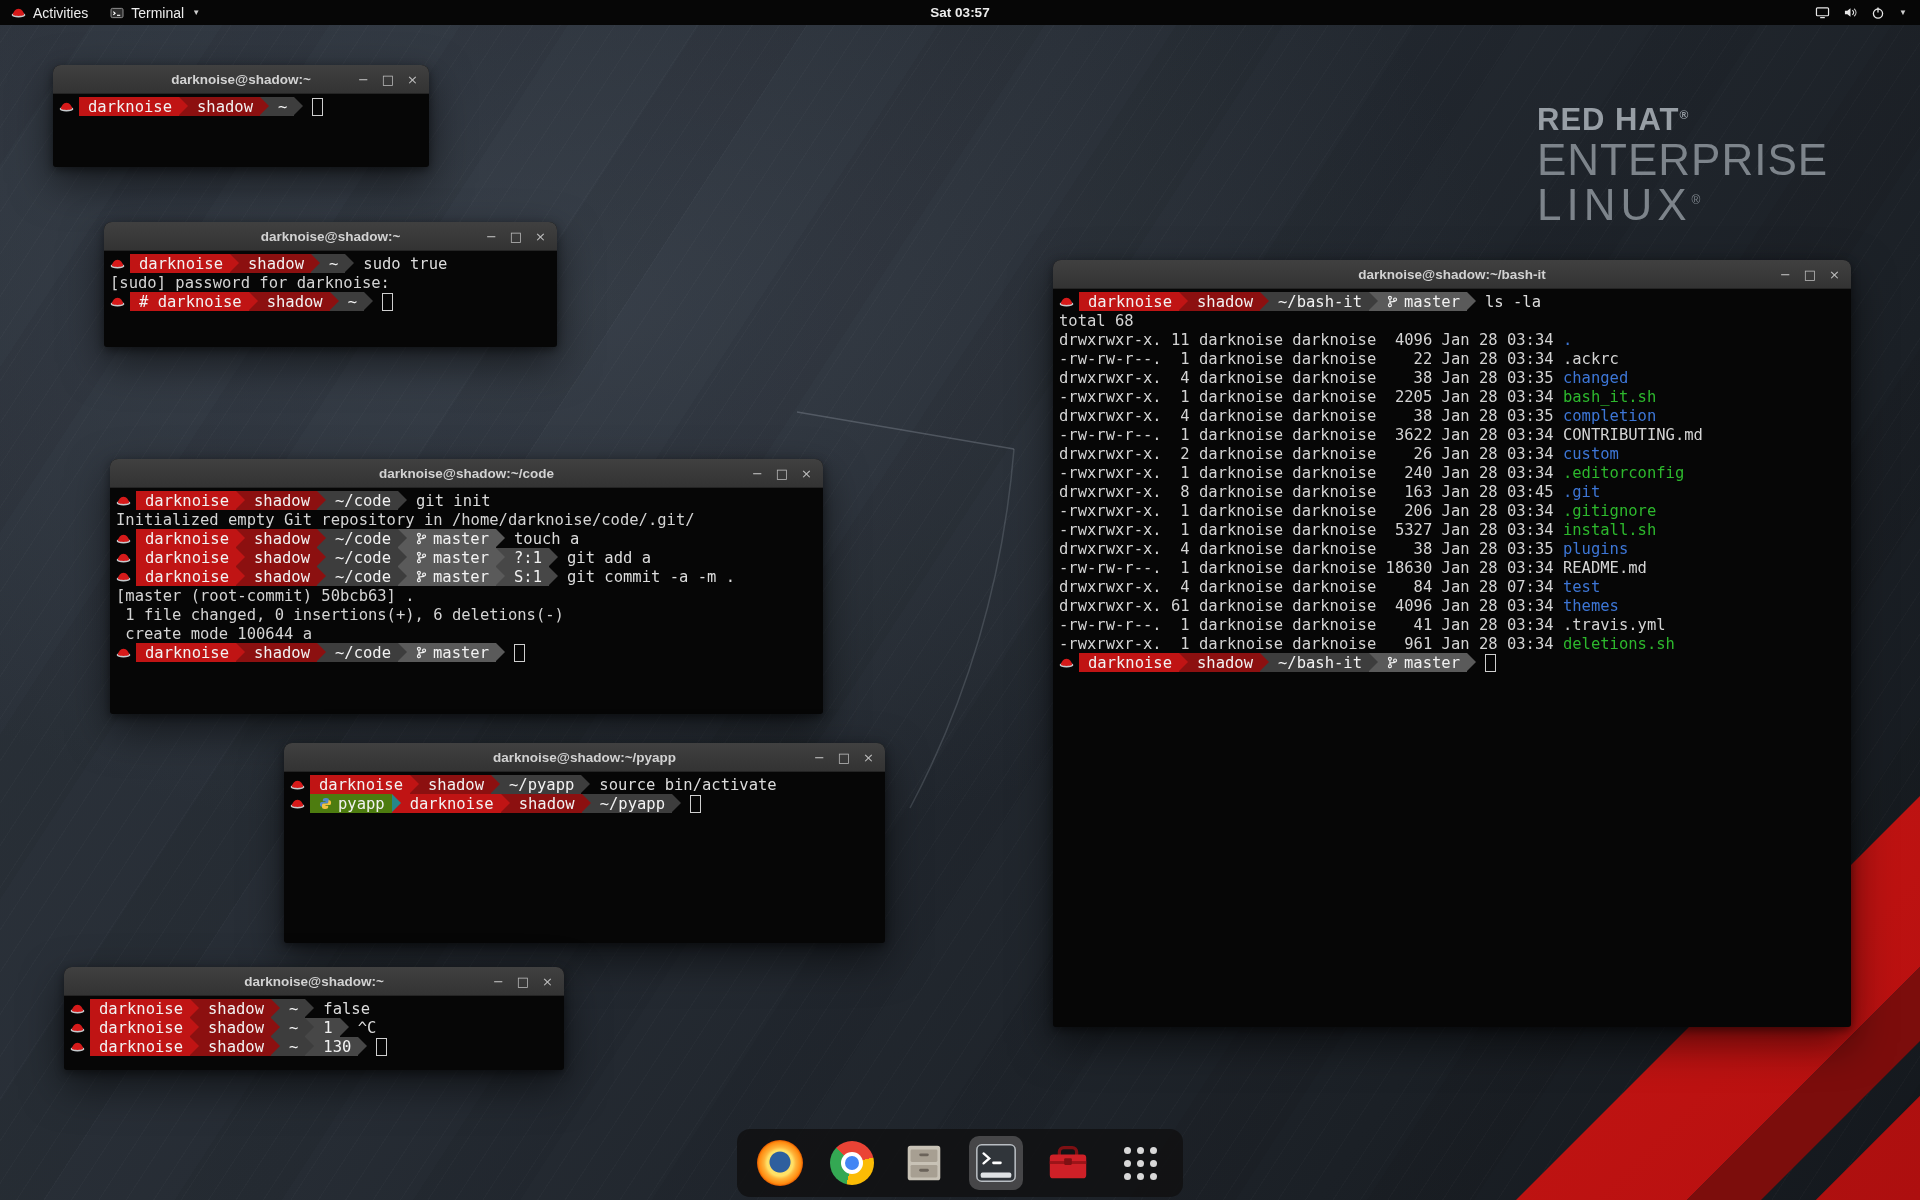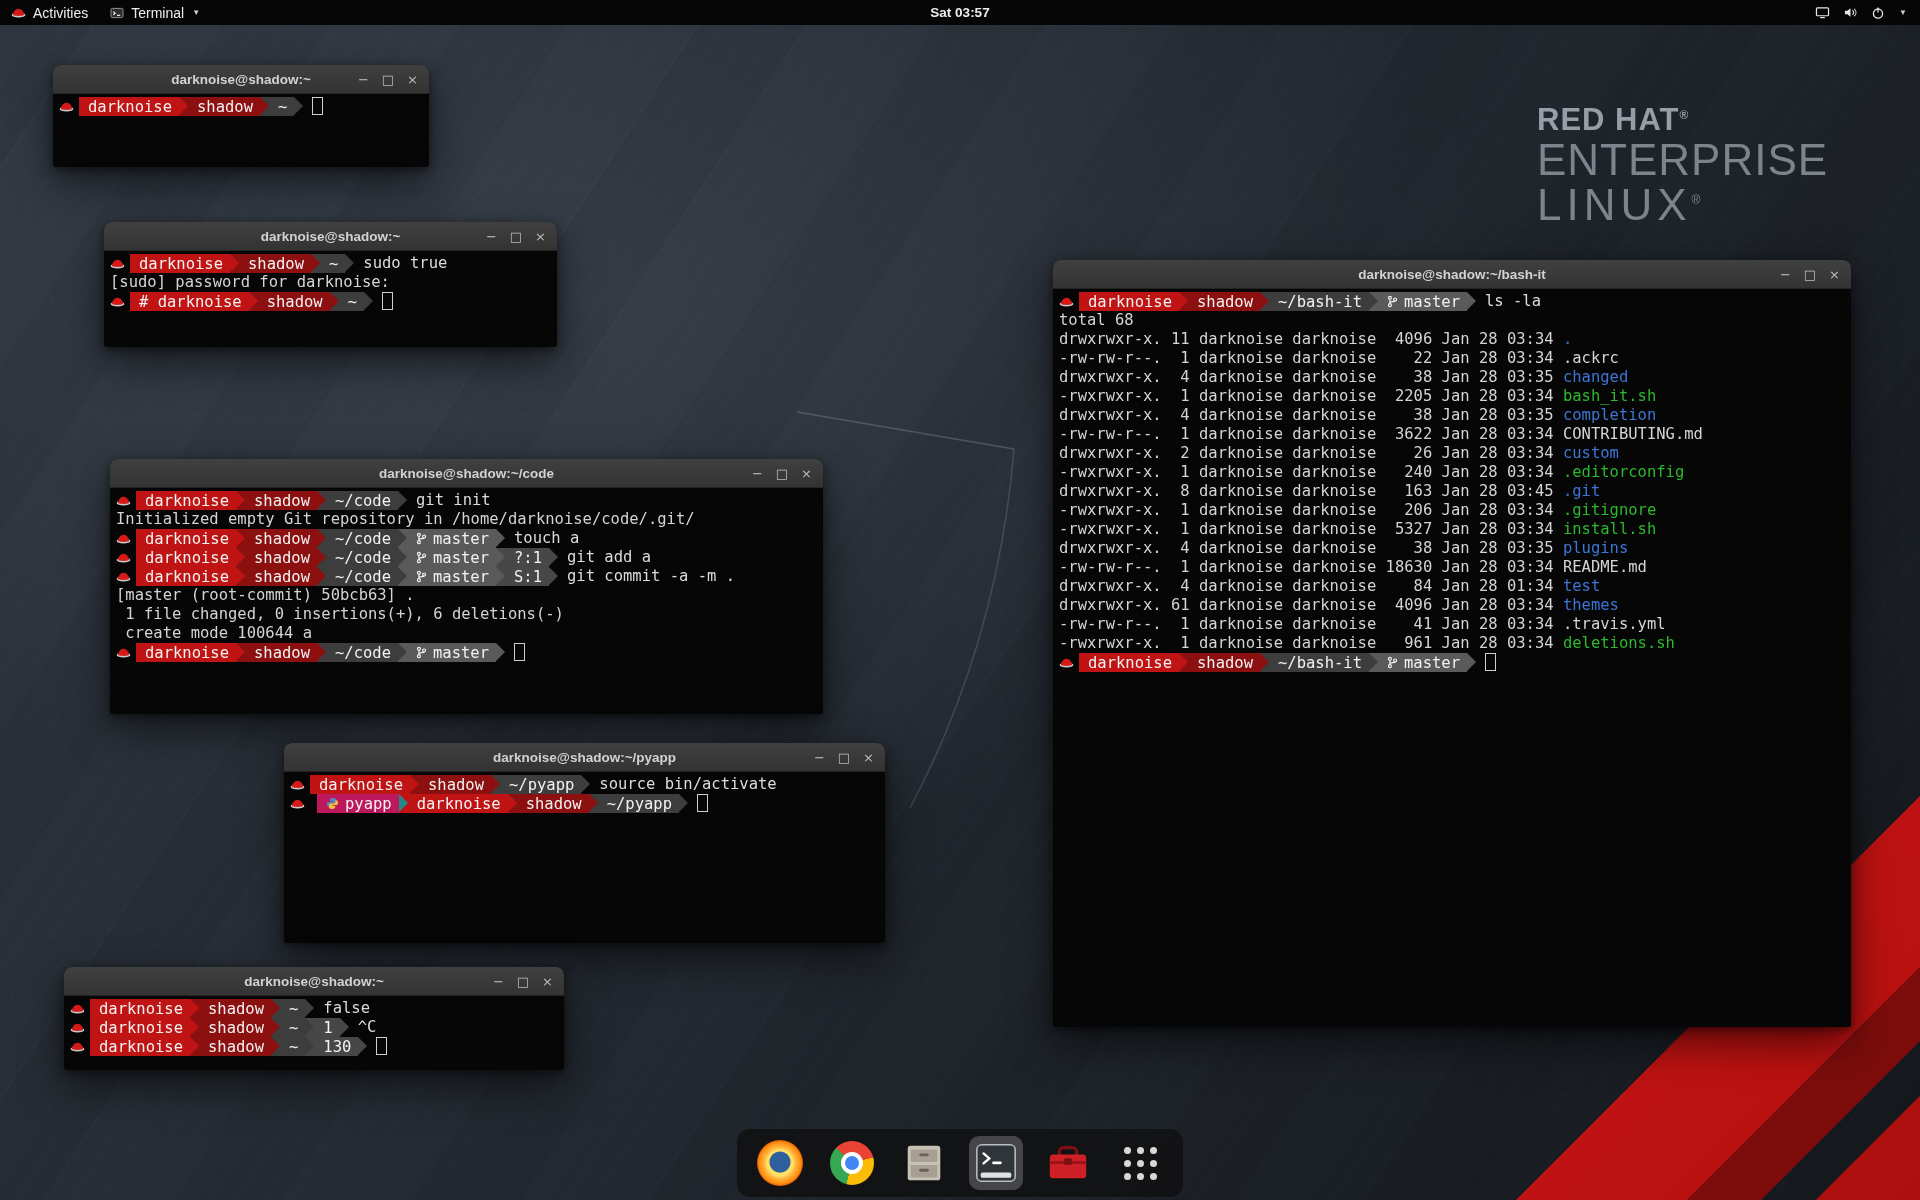--- a/index.html
+++ b/index.html
@@ -47,21 +47,21 @@
   .window{position:absolute;background:#060606;border-radius:8px 8px 3px 3px;
     box-shadow:0 16px 42px rgba(0,0,0,0.55),0 3px 10px rgba(0,0,0,0.45);}
   .titlebar{height:28px;background:linear-gradient(#404040,#333333);
     border-bottom:1px solid #242424;border-radius:8px 8px 0 0;
     display:flex;align-items:center;justify-content:center;position:relative;}
   .title{font-size:13.5px;font-weight:bold;color:#d2d2d2;}
   .winbtns{position:absolute;right:11px;top:0;bottom:0;display:flex;align-items:center;gap:13px;}
   .wbtn{color:#bdbdbd;font-size:13px;line-height:1;font-family:"DejaVu Sans",sans-serif;}
   .term{position:absolute;top:29px;left:0;right:0;bottom:0;padding:3px 6px;
     font-family:"DejaVu Sans Mono",monospace;font-size:15.5px;color:#d4d4d4;overflow:hidden;}
-  .line{display:flex;height:19px;white-space:pre;}
+  .line{display:flex;align-items:center;height:19px;white-space:pre;}
   .hat{display:flex;align-items:center;margin-right:5px;}
   .seg{display:flex;align-items:center;height:19px;padding:0 7px 0 9px;color:#f2f2f2;}
   .segicon{display:flex;align-items:center;margin-right:6px;}
   .sep{width:9px;height:19px;flex:0 0 9px;}
   .tri{display:block;width:0;height:0;border-top:9.5px solid transparent;
     border-bottom:9.5px solid transparent;border-left:9px solid #000;}
   .cmd{margin-left:9px;color:#dcdcdc;}
   .cursor{display:inline-block;width:9px;height:16px;border:1px solid #cfcfcf;margin-left:9px;}
   .t-fg{color:#d4d4d4;}
   .t-dir{color:#3d76d6;}
@@ -262,21 +262,21 @@
         </span>
       </div>
       <div class="term">
         <div class="line prompt"><span class="hat"><svg viewBox="0 0 16 11" width="15" height="11">
               <ellipse cx="8" cy="8.2" rx="7.3" ry="2.5" fill="#c6cacd"></ellipse>
               <path d="M2.1 8.2 C2.1 4.8 4.7 1.5 8 1.5 C11.3 1.5 13.9 4.8 13.9 8.2 C12 9.4 4 9.4 2.1 8.2 Z" fill="#d61a1a"></path>
             </svg></span><span class="seg" style="background: rgb(192, 20, 20);"><span>darknoise</span></span><span class="sep" style="background: rgb(140, 16, 16);"><span class="tri" style="border-left-color: rgb(192, 20, 20);"></span></span><span class="seg" style="background: rgb(140, 16, 16);"><span>shadow</span></span><span class="sep" style="background: rgb(61, 61, 61);"><span class="tri" style="border-left-color: rgb(140, 16, 16);"></span></span><span class="seg" style="background: rgb(61, 61, 61);"><span>~/pyapp</span></span><span class="sep" style="background: transparent;"><span class="tri" style="border-left-color: rgb(61, 61, 61);"></span></span><span class="cmd">source bin/activate</span></div>
         <div class="line prompt"><span class="hat"><svg viewBox="0 0 16 11" width="15" height="11">
               <ellipse cx="8" cy="8.2" rx="7.3" ry="2.5" fill="#c6cacd"></ellipse>
               <path d="M2.1 8.2 C2.1 4.8 4.7 1.5 8 1.5 C11.3 1.5 13.9 4.8 13.9 8.2 C12 9.4 4 9.4 2.1 8.2 Z" fill="#d61a1a"></path>
-            </svg></span><span class="seg" style="background: #be185d; margin-left: 7px;"><span class="segicon"><svg viewBox="0 0 14 14" width="13" height="13">
+            </svg></span><span class="seg" style="background: #4d7c0f;"><span class="segicon"><svg viewBox="0 0 14 14" width="13" height="13">
                 <path d="M7 1.1c-1.9 0-2.9.8-2.9 2.1v1.5h2.9v.6H2.8c-1.2 0-1.8 1-1.8 2.6 0 1.6.6 2.6 1.8 2.6h1.1V9c0-1.2 1-2.1 2.2-2.1h2.8c1 0 1.9-.9 1.9-2V3.2c0-1.3-1-2.1-2.8-2.1z" fill="#5389c5"></path>
                 <path d="M7 12.9c1.9 0 2.9-.8 2.9-2.1V9.3H7v-.6h4.2c1.2 0 1.8-1 1.8-2.6 0-1.6-.6-2.6-1.8-2.6h-1.1V5c0 1.2-1 2.1-2.2 2.1H5.1c-1 0-1.9.9-1.9 2v1.7c0 1.3 1 2.1 2.8 2.1z" fill="#f3c13f"></path>
               </svg></span><span>pyapp</span></span><span class="sep" style="background: rgb(192, 20, 20);"><span class="tri" style="border-left-color: rgb(37, 135, 139);"></span></span><span class="seg" style="background: rgb(192, 20, 20);"><span>darknoise</span></span><span class="sep" style="background: rgb(140, 16, 16);"><span class="tri" style="border-left-color: rgb(192, 20, 20);"></span></span><span class="seg" style="background: rgb(140, 16, 16);"><span>shadow</span></span><span class="sep" style="background: rgb(61, 61, 61);"><span class="tri" style="border-left-color: rgb(140, 16, 16);"></span></span><span class="seg" style="background: rgb(61, 61, 61);"><span>~/pyapp</span></span><span class="sep" style="background: transparent;"><span class="tri" style="border-left-color: rgb(61, 61, 61);"></span></span><span class="cursor"></span></div>
       </div>
     </div>
     <div class="window" style="left: 64px; top: 967px; width: 500px; height: 103px;">
       <div class="titlebar">
         <span class="title">darknoise@shadow:~</span>
         <span class="winbtns">
           <span class="wbtn">−</span>
@@ -327,21 +327,21 @@
         <div class="line out"><span class="t-fg">-rwxrwxr-x.  1 darknoise darknoise  2205 Jan 28 03:34 </span><span class="t-exec">bash_it.sh</span></div>
         <div class="line out"><span class="t-fg">drwxrwxr-x.  4 darknoise darknoise    38 Jan 28 03:35 </span><span class="t-dir">completion</span></div>
         <div class="line out"><span class="t-fg">-rw-rw-r--.  1 darknoise darknoise  3622 Jan 28 03:34 </span><span class="t-fg">CONTRIBUTING.md</span></div>
         <div class="line out"><span class="t-fg">drwxrwxr-x.  2 darknoise darknoise    26 Jan 28 03:34 </span><span class="t-dir">custom</span></div>
         <div class="line out"><span class="t-fg">-rwxrwxr-x.  1 darknoise darknoise   240 Jan 28 03:34 </span><span class="t-exec">.editorconfig</span></div>
         <div class="line out"><span class="t-fg">drwxrwxr-x.  8 darknoise darknoise   163 Jan 28 03:45 </span><span class="t-dir">.git</span></div>
         <div class="line out"><span class="t-fg">-rwxrwxr-x.  1 darknoise darknoise   206 Jan 28 03:34 </span><span class="t-exec">.gitignore</span></div>
         <div class="line out"><span class="t-fg">-rwxrwxr-x.  1 darknoise darknoise  5327 Jan 28 03:34 </span><span class="t-exec">install.sh</span></div>
         <div class="line out"><span class="t-fg">drwxrwxr-x.  4 darknoise darknoise    38 Jan 28 03:35 </span><span class="t-dir">plugins</span></div>
         <div class="line out"><span class="t-fg">-rw-rw-r--.  1 darknoise darknoise 18630 Jan 28 03:34 </span><span class="t-fg">README.md</span></div>
-        <div class="line out"><span class="t-fg">drwxrwxr-x.  4 darknoise darknoise    84 Jan 28 01:34 </span><span class="t-dir">test</span></div>
+        <div class="line out"><span class="t-fg">drwxrwxr-x.  4 darknoise darknoise    84 Jan 28 07:34 </span><span class="t-dir">test</span></div>
         <div class="line out"><span class="t-fg">drwxrwxr-x. 61 darknoise darknoise  4096 Jan 28 03:34 </span><span class="t-dir">themes</span></div>
         <div class="line out"><span class="t-fg">-rw-rw-r--.  1 darknoise darknoise    41 Jan 28 03:34 </span><span class="t-fg">.travis.yml</span></div>
         <div class="line out"><span class="t-fg">-rwxrwxr-x.  1 darknoise darknoise   961 Jan 28 03:34 </span><span class="t-exec">deletions.sh</span></div>
         <div class="line prompt"><span class="hat"><svg viewBox="0 0 16 11" width="15" height="11">
               <ellipse cx="8" cy="8.2" rx="7.3" ry="2.5" fill="#c6cacd"></ellipse>
               <path d="M2.1 8.2 C2.1 4.8 4.7 1.5 8 1.5 C11.3 1.5 13.9 4.8 13.9 8.2 C12 9.4 4 9.4 2.1 8.2 Z" fill="#d61a1a"></path>
             </svg></span><span class="seg" style="background: rgb(192, 20, 20);"><span>darknoise</span></span><span class="sep" style="background: rgb(140, 16, 16);"><span class="tri" style="border-left-color: rgb(192, 20, 20);"></span></span><span class="seg" style="background: rgb(140, 16, 16);"><span>shadow</span></span><span class="sep" style="background: rgb(61, 61, 61);"><span class="tri" style="border-left-color: rgb(140, 16, 16);"></span></span><span class="seg" style="background: rgb(61, 61, 61);"><span>~/bash-it</span></span><span class="sep" style="background: rgb(90, 90, 90);"><span class="tri" style="border-left-color: rgb(61, 61, 61);"></span></span><span class="seg" style="background: rgb(90, 90, 90);"><span class="segicon"><svg viewBox="0 0 12 14" width="11" height="13">
                 <g fill="none" stroke="#f2f2f2" stroke-width="1.3">
                   <circle cx="3.2" cy="3" r="1.6"></circle>
                   <circle cx="3.2" cy="11" r="1.6"></circle>

